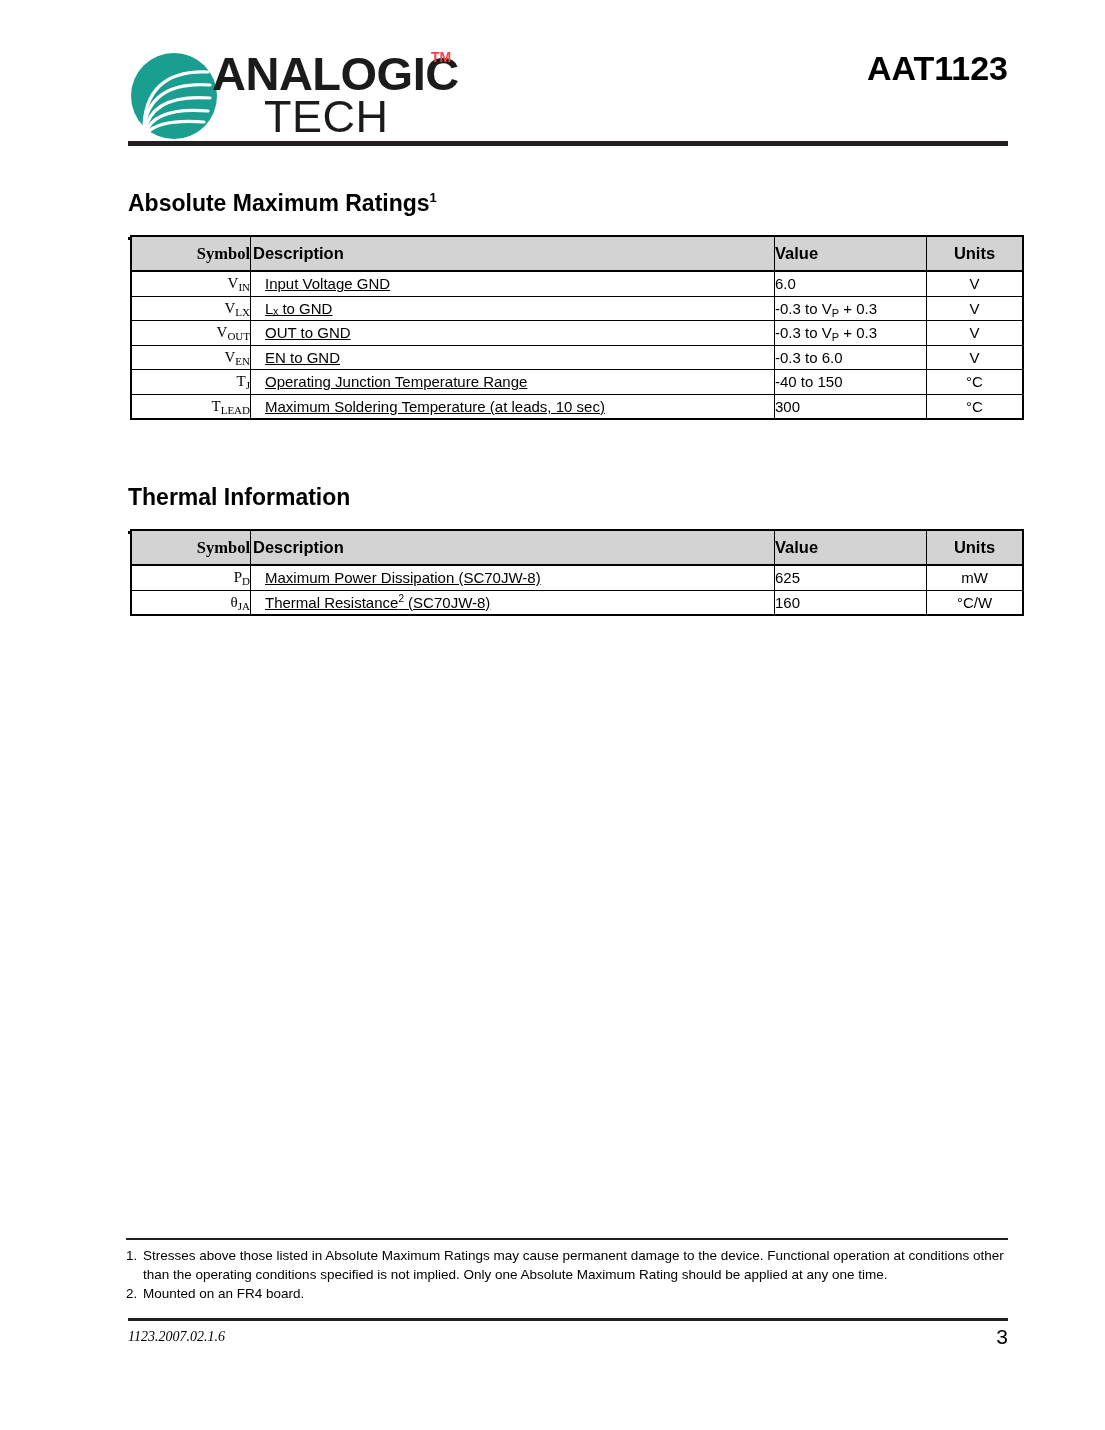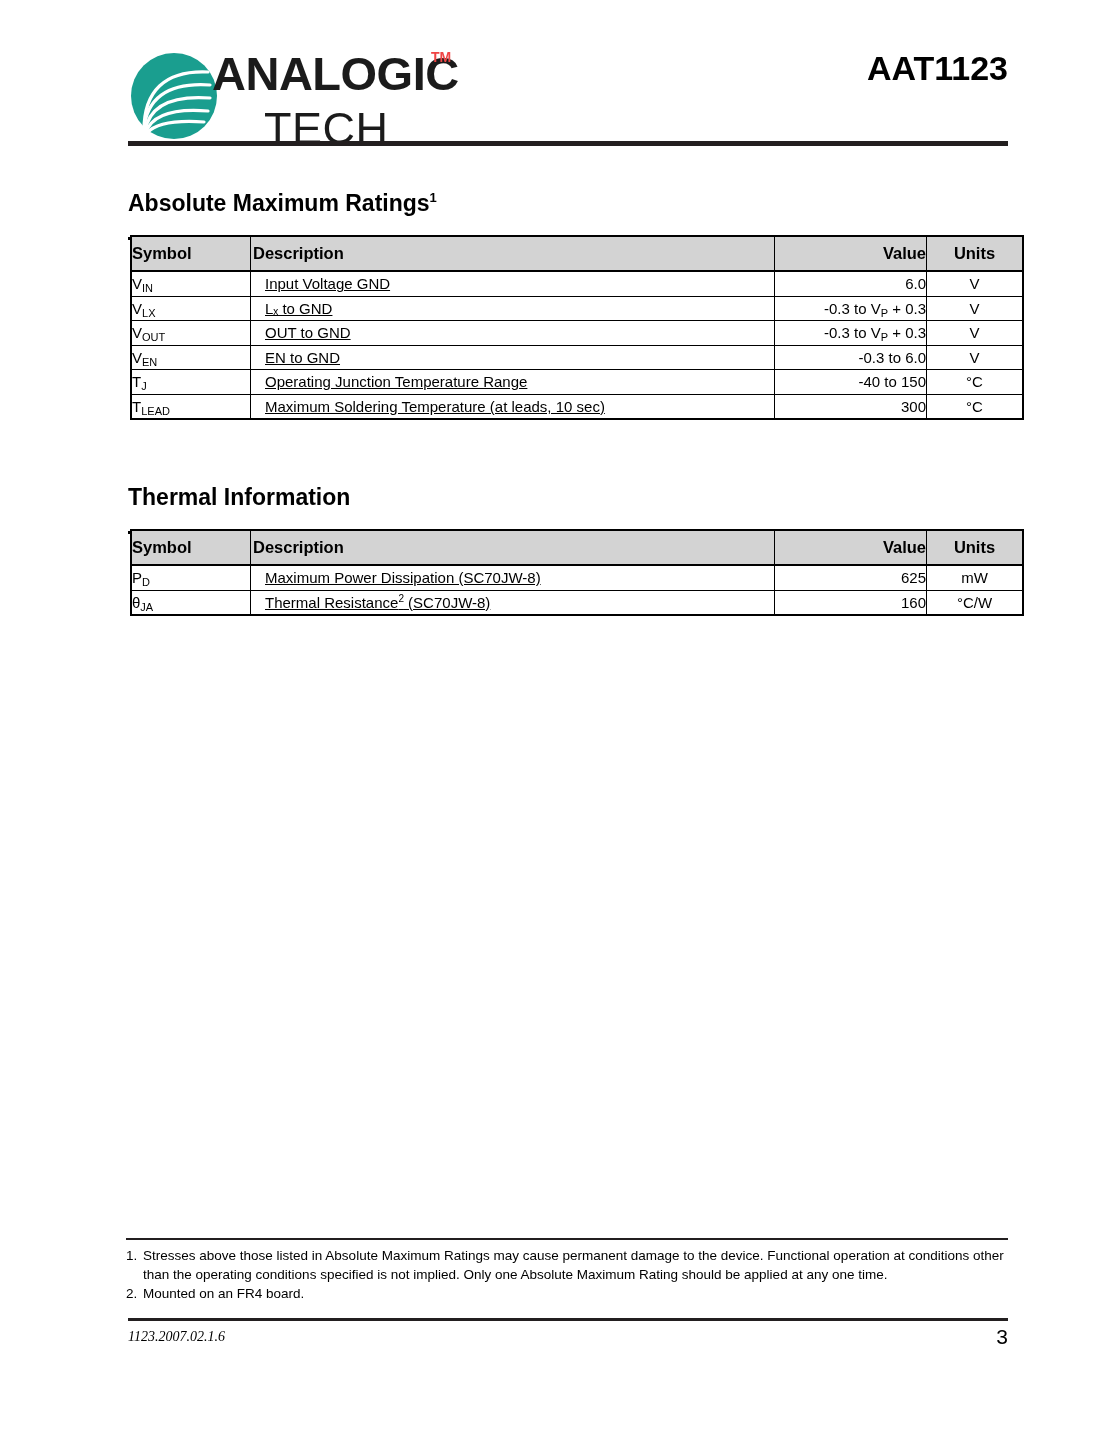--- a/index.html
+++ b/index.html
@@ -78,21 +78,20 @@
     position: absolute;
     left: 52px;
     top: 45px;
     font-family: "Liberation Sans", sans-serif;
     font-size: 45px;
     font-weight: 300;
     letter-spacing: 0.5px;
     line-height: 48px;
     color: #1b1b1b;
     white-space: nowrap;
-    margin-top: 12px;
   }
 
   .title-block {
     position: absolute;
     right: 0;
     top: 8px;
     text-align: right;
     width: 600px;
   }
   .part-number {
@@ -153,23 +152,23 @@
   .spec-table thead th {
     background: #d3d3d3;
     font-weight: bold;
     font-size: 16.5px;
     height: 33px;
     border-bottom: 2px solid #000000;
   }
   .spec-table tbody td {
     height: 23.5px;
   }
-  .col-symbol  { width: 118px; text-align: left; }
+  .col-symbol  { width: 118px; text-align: right; font-family: Liberation Serif, serif; }
   .col-desc    { width: 509px; text-align: left; }
-  .col-value   { width: 151px; text-align: right; }
+  .col-value   { width: 151px; text-align: left; }
   .col-units   { width: 95px;  text-align: center; }
 
   .spec-table thead th.col-desc { text-align: left; padding-left: 2px; margin-top: 25px; }
   .spec-table tbody td.col-desc { padding-left: 14px; text-decoration: underline; }
 
   .spec-table sub {
     font-size: 11px;
     vertical-align: baseline;
     position: relative;
     top: 3px;

